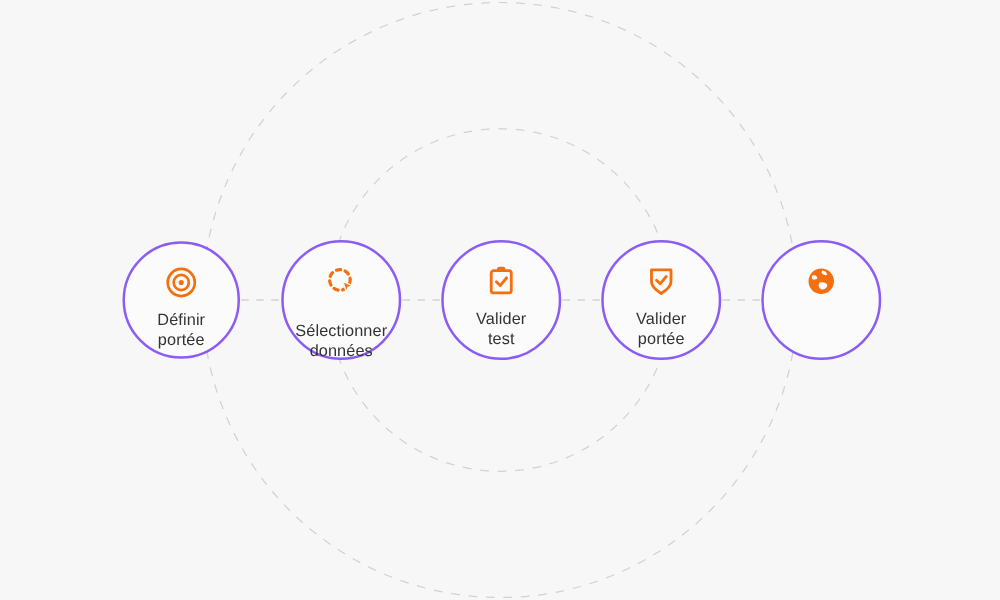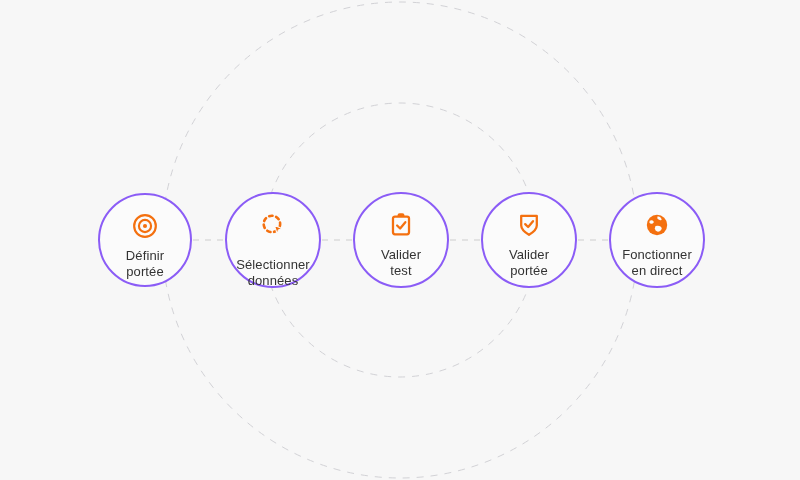--- a/index.html
+++ b/index.html
@@ -125,17 +125,15 @@
 
   <div class="step" style="left:609px; top:192px; width:96px; height:96px; padding-top:18px;">
     <span class="step-icon">
       <svg width="26" height="26" viewBox="0 0 24 24">
         <circle cx="12" cy="12" r="9.4" fill="#f4700f"></circle>
         <path d="M5.2 8.0 Q7.6 7.0 8.8 8.6 Q9.6 10.0 8.0 10.6 Q6.0 11.3 5.0 10.0 Z" fill="#fbfbfb"></path>
         <path d="M12.6 4.0 Q15.4 4.4 16.2 6.4 Q16.6 7.8 15.0 7.6 Q13.2 7.3 12.2 5.8 Z" fill="#fbfbfb"></path>
         <path d="M10.6 13.0 Q13.6 12.2 15.6 13.6 Q17.2 14.8 15.8 16.6 Q14.2 18.6 12.2 18.0 Q10.2 17.3 10.0 15.2 Z" fill="#fbfbfb"></path>
       </svg>
     </span>
-    <span class="step-label" style="margin-top:9px;">Fonctionner
-en direct</span>
   </div>
 
 </div>
 
 </body></html>

